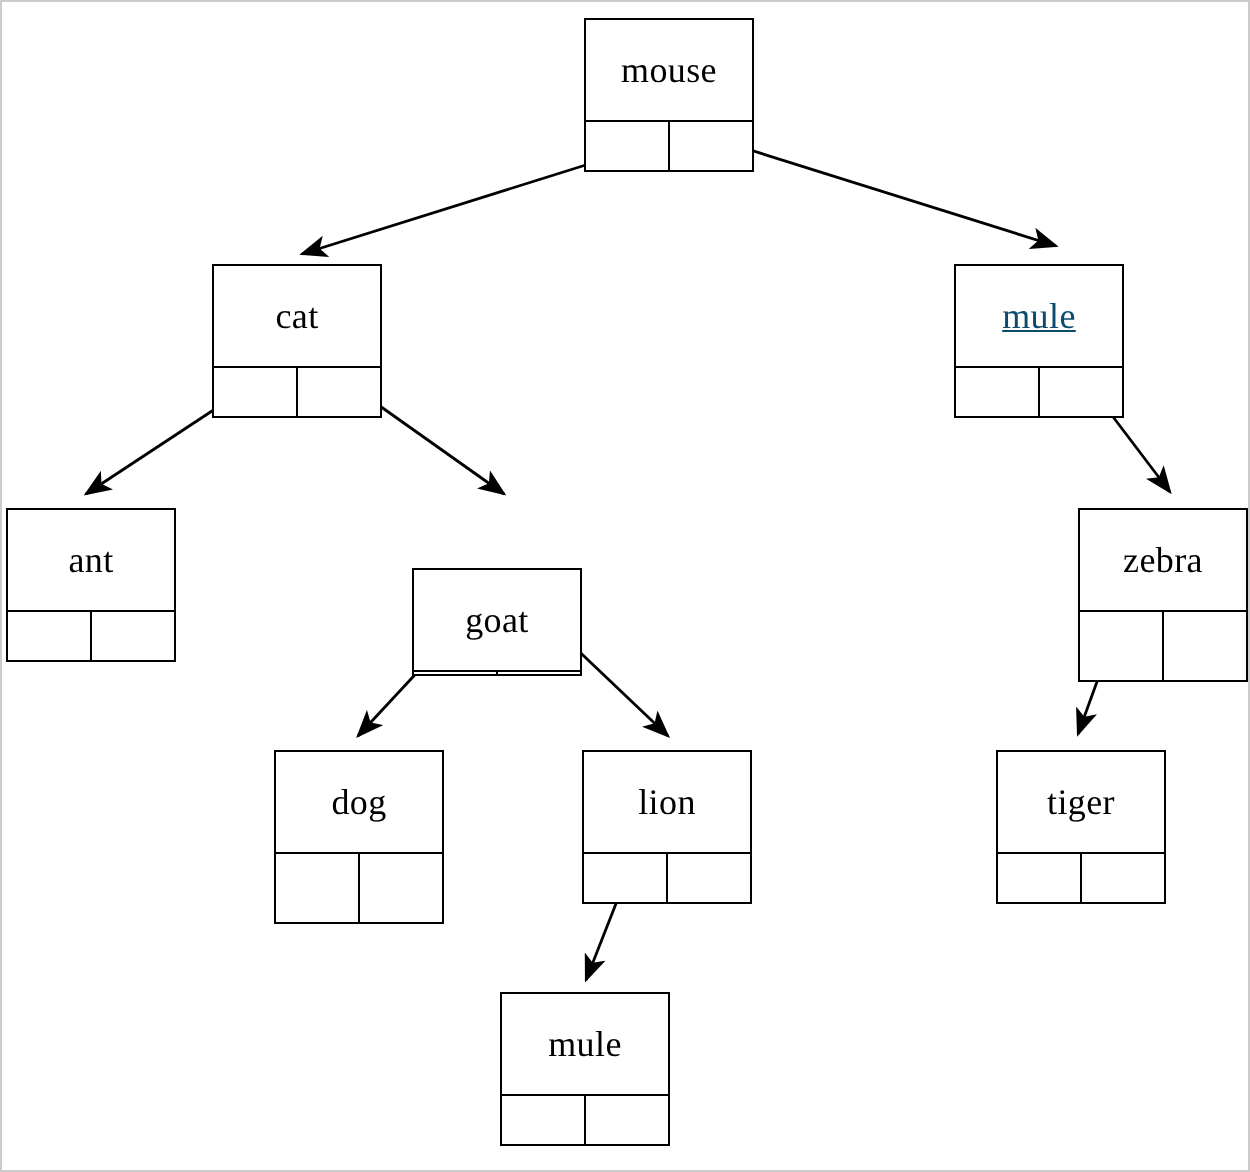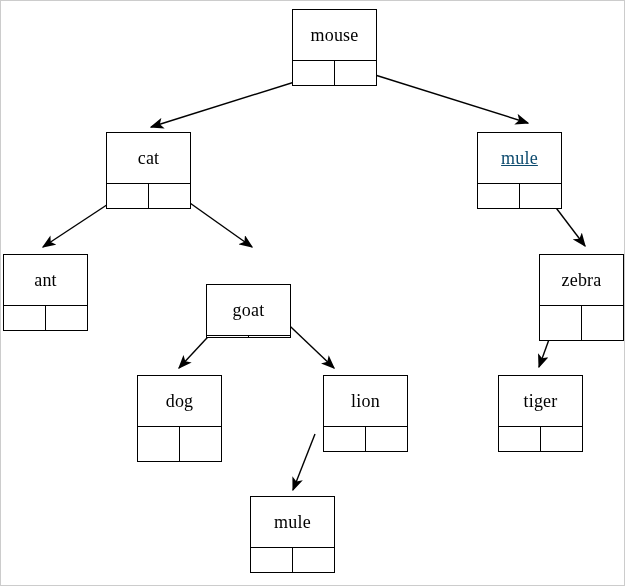--- a/index.html
+++ b/index.html
@@ -129,21 +129,21 @@
           <div class="ptr right"></div>
         </div>
       </div>
       <div class="node" style="left: 136px; top: 374px; width: 85px; height: 87px; border-color: rgb(0, 0, 0);">
         <div class="node-label" style="flex-basis: 50px; height: 50px; color: rgb(0, 0, 0);">dog</div>
         <div class="node-pointers" style="border-top-color: rgb(0, 0, 0);">
           <div class="ptr left" style="border-right-color: rgb(0, 0, 0);"></div>
           <div class="ptr right"></div>
         </div>
       </div>
-      <div class="node" style="left: 290px; top: 374px; width: 85px; height: 77px; border-color: rgb(0, 0, 0); margin-left: 32px;">
+      <div class="node" style="left: 290px; top: 374px; width: 85px; height: 77px; border-color: rgb(0, 0, 0);">
         <div class="node-label" style="flex-basis: 50px; height: 50px; color: rgb(0, 0, 0);">lion</div>
         <div class="node-pointers" style="border-top-color: rgb(0, 0, 0);">
           <div class="ptr left" style="border-right-color: rgb(0, 0, 0);"></div>
           <div class="ptr right"></div>
         </div>
       </div>
       <div class="node" style="left: 497px; top: 374px; width: 85px; height: 77px; border-color: rgb(0, 0, 0); justify-content: center;">
         <div class="node-label" style="flex-basis: 50px; height: 50px; color: rgb(0, 0, 0);">tiger</div>
         <div class="node-pointers" style="border-top-color: rgb(0, 0, 0);">
           <div class="ptr left" style="border-right-color: rgb(0, 0, 0);"></div>

